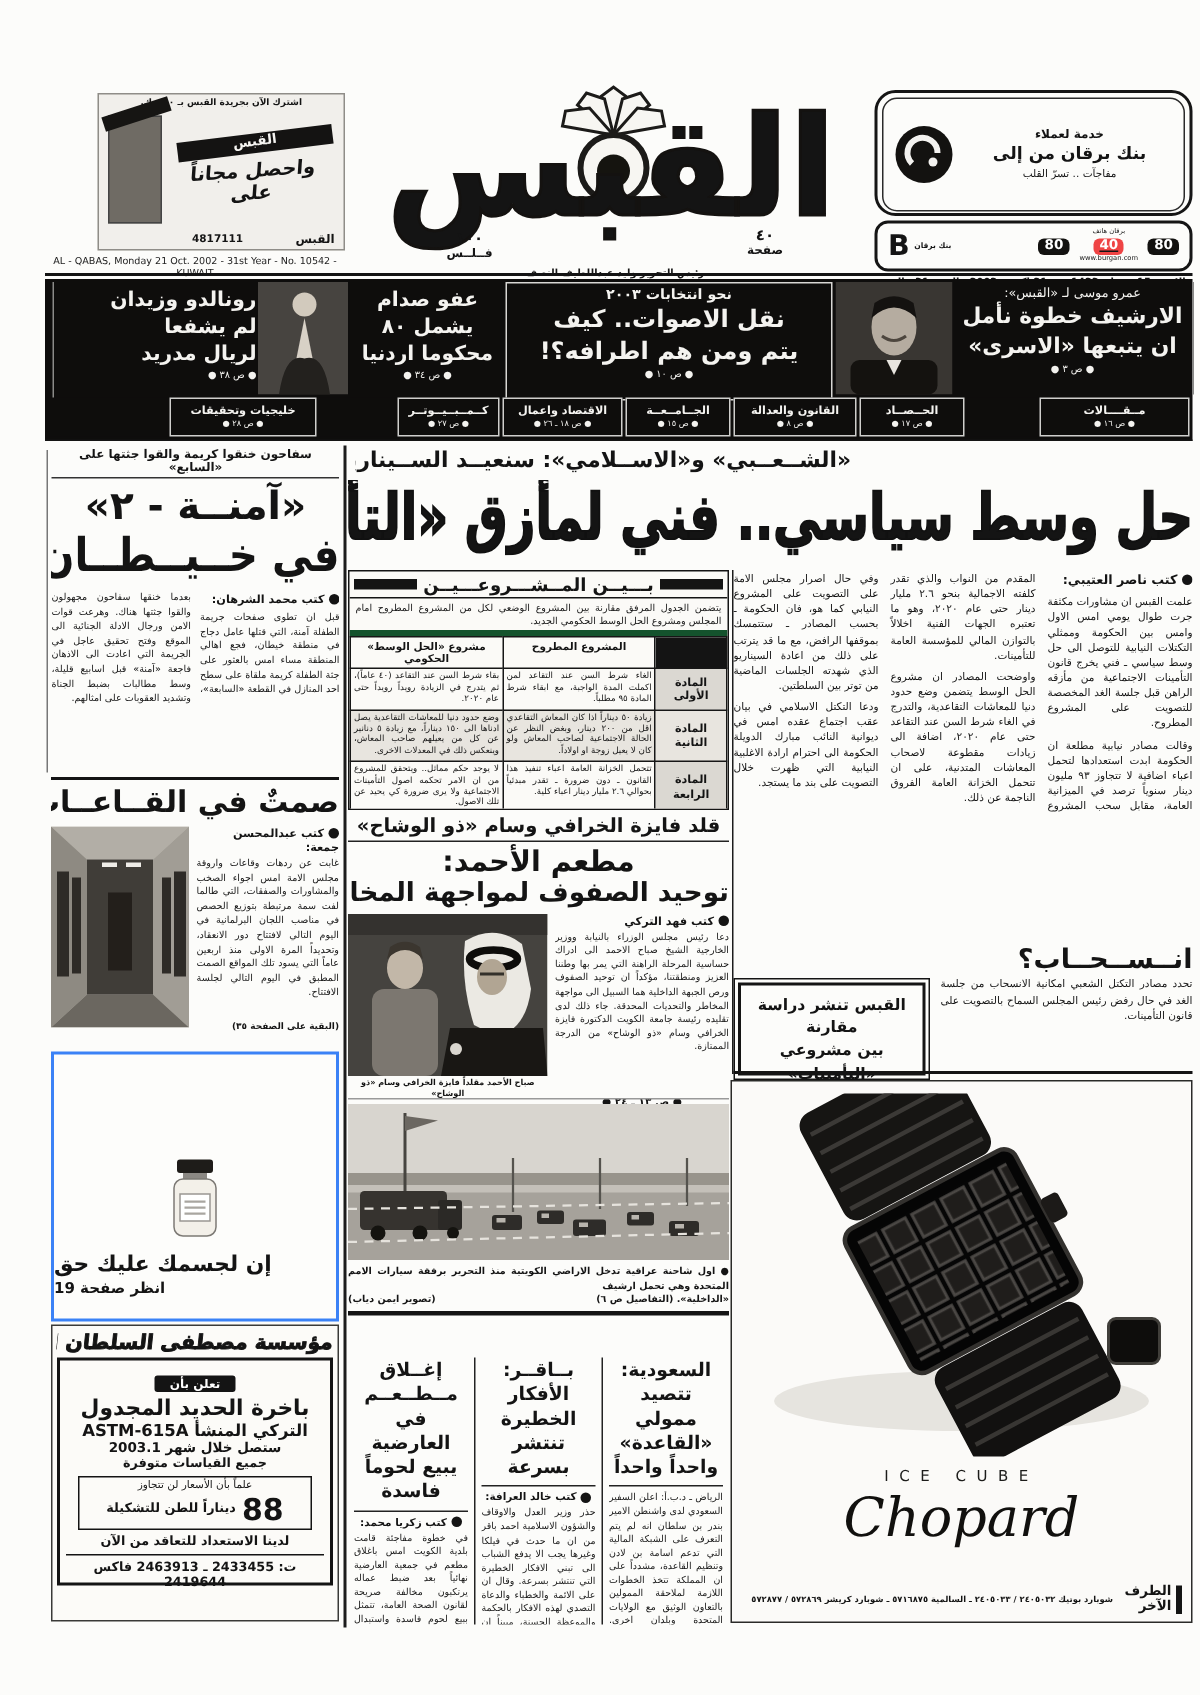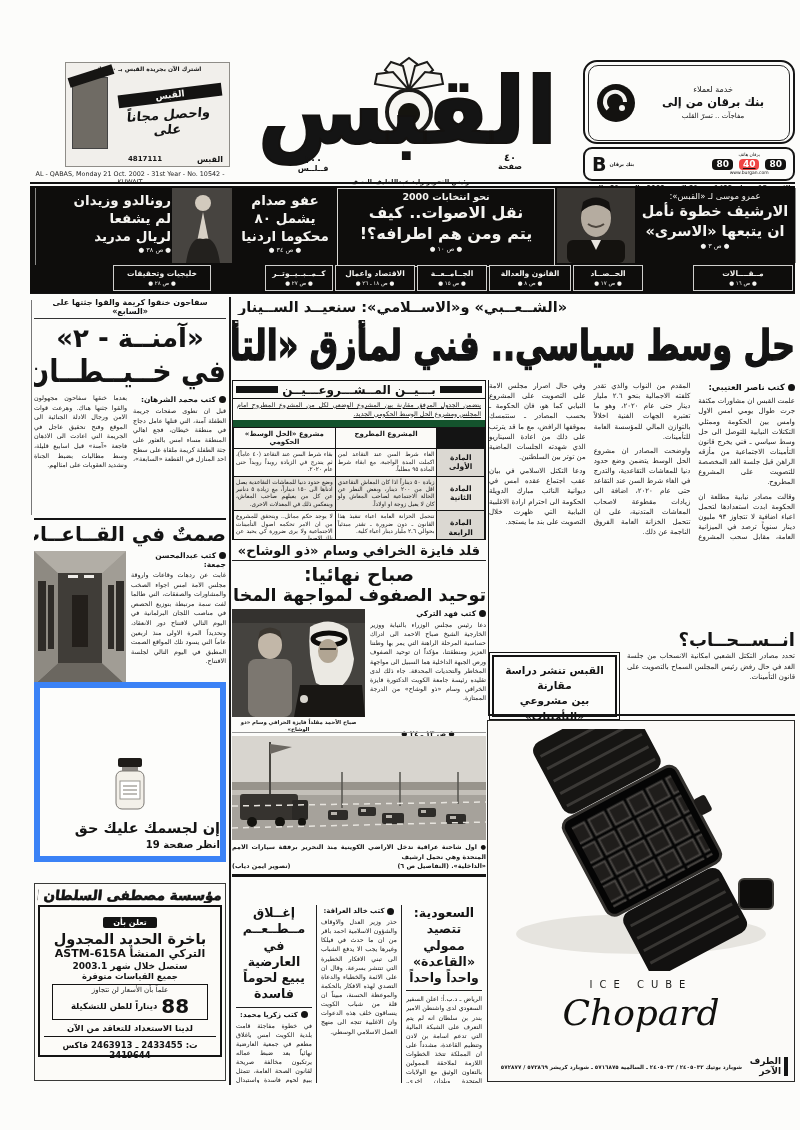--- a/index.html
+++ b/index.html
@@ -74,40 +74,40 @@
       <div style="font-size:8px;font-weight:bold;">صفحة</div>
     </div>
     <div class="abs c" style="left:95px;bottom:-6px;width:160px;font-size:6.5px;font-weight:bold;">رئيس التحرير وليد عبداللطيف النصف</div>
   </div>
 
   <div class="abs" style="left:583px;top:60px;width:212px;">
     <div style="border:2px solid #151515;border-radius:14px;height:74px;padding:3px;">
       <div style="border:1px solid #2a2a2a;border-radius:10px;height:100%;display:flex;align-items:center;
                   direction:rtl;padding:0 6px;gap:6px;">
         <div style="flex:1;text-align:center;line-height:1.25;">
-          <div style="font-size:8px;font-weight:normal;">خدمة لعملاء</div>
+          <div style="font-size:8px;font-weight:bold;">خدمة لعملاء</div>
           <div style="font-size:11.5px;font-weight:bold;">بنك برقان من إلى</div>
           <div style="font-size:7px;margin-top:2px;">مفاجآت .. تسرّ القلب</div>
         </div>
         <svg width="42" height="42" viewBox="0 0 42 42">
           <circle cx="21" cy="21" r="19" fill="#131210"></circle>
           <path d="M13 27 a10 10 0 1 1 17 -7" fill="none" stroke="#f3f2ef" stroke-width="4"></path>
           <circle cx="27" cy="26" r="3" fill="#f3f2ef"></circle>
         </svg>
       </div>
     </div>
     <div style="margin-top:3px;border:2px solid #151515;border-radius:9px;height:30px;display:flex;direction:ltr;
                 align-items:center;justify-content:space-between;padding:0 7px;">
       <div style="display:flex;align-items:center;gap:3px;">
         <div style="font-size:19px;font-weight:bold;line-height:1;">B</div>
         <div style="font-size:5px;font-weight:bold;">بنك برقان</div>
       </div>
       <div style="text-align:center;line-height:1;">
         <div style="font-size:4.5px;">برقان هاتف</div>
-        <div style="display:flex;gap:6px;direction:ltr;margin-top:1px;text-decoration:underline;">
+        <div style="display:flex;gap:16px;direction:ltr;margin-top:1px;text-decoration:underline;">
           <span style="background:#131210;color:#fff;font-size:9px;font-weight:bold;border-radius:4px;padding:1px 4px;">80</span>
           <span style="background:#ef4444;color:#fff;font-size:9px;font-weight:bold;border-radius:4px;padding:1px 4px;">40</span>
           <span style="background:#131210;color:#fff;font-size:9px;font-weight:bold;border-radius:4px;padding:1px 4px;">80</span>
         </div>
         <div style="font-size:4.5px;margin-top:1px;">www.burgan.com</div>
       </div>
     </div>
     <div class="c" style="margin-top:3px;font-size:6.6px;font-weight:bold;">الاثنين 15 شعبان 1423 هـ ـ 21 اكتوبر 2002 ـ السنة 31 ـ العدد 10542 ـ الكويت</div>
   </div>
 
@@ -126,21 +126,21 @@
         <rect width="78" height="75" fill="#393632"></rect>
         <ellipse cx="39" cy="30" rx="15" ry="19" fill="#b5aca0"></ellipse>
         <path d="M24 24 q15 -14 30 0 l-2 -10 q-13 -9 -26 0 z" fill="#141210"></path>
         <path d="M31 36 q8 6 16 0" stroke="#4d463e" stroke-width="2" fill="none"></path>
         <rect x="10" y="52" width="58" height="23" rx="6" fill="#14120f"></rect>
         <polygon points="34,52 39,62 44,52" fill="#e8e5df"></polygon>
       </svg>
     </div>
 
     <div class="abs" style="left:307px;top:2px;width:216px;height:75px;border:1px solid #d8d7d4;text-align:center;line-height:1.3;padding-top:2px;">
-      <div style="font-size:9.5px;font-weight:bold;">نحو انتخابات 2000</div>
+      <div style="font-size:9.5px;font-weight:bold;">نحو انتخابات ٢٠٠٣</div>
       <div style="font-size:16px;font-weight:bold;">نقل الاصوات.. كيف</div>
       <div style="font-size:16px;font-weight:bold;">يتم ومن هم اطرافه؟!</div>
       <div style="font-size:6.5px;">● ص ١٠ ●</div>
     </div>
 
     <div class="abs" style="left:205px;top:2px;width:100px;height:75px;text-align:center;line-height:1.35;padding-top:3px;">
       <div style="font-size:13.5px;font-weight:bold;">عفو صدام</div>
       <div style="font-size:13.5px;font-weight:bold;">يشمل ٨٠</div>
       <div style="font-size:13.5px;font-weight:bold;">محكوما اردنيا</div>
       <div style="font-size:6.5px;">● ص ٣٤ ●</div>
@@ -225,21 +225,21 @@
     </div>
   </div>
   <div class="abs hrule" style="left:489px;top:714px;width:306px;height:2px;"></div>
 
   <div class="abs" style="left:232px;top:380px;width:254px;height:160px;border:1px solid #141414;box-sizing:border-box;overflow:hidden;background:#fbfaf7;">
     <div style="display:flex;align-items:center;gap:4px;height:17px;padding:0 3px;border-bottom:1px solid #141414;">
       <div style="flex:1;height:7px;background:#141414;"></div>
       <div style="font-size:12px;font-weight:bold;white-space:nowrap;">بـــيــن المــشـــروعـــيــن</div>
       <div style="flex:1;height:7px;background:#141414;"></div>
     </div>
-    <div class="j" style="font-size:6.4px;line-height:1.35;padding:2px 4px;border-bottom:7px solid #14532d;text-decoration:underline;">يتضمن الجدول المرفق مقارنة بين المشروع الوضعي لكل من المشروع المطروح امام المجلس ومشروع الحل الوسط الحكومي الجديد.</div>
+    <div class="j" style="font-size:6.4px;line-height:1.35;padding:2px 4px;border-bottom:4px solid #14532d;">يتضمن الجدول المرفق مقارنة بين المشروع الوضعي لكل من المشروع المطروح امام المجلس ومشروع الحل الوسط الحكومي الجديد.</div>
     <table class="tbl">
       <tbody>
           <tr>
         <td class="corner"></td>
         <th style="width:102px;">المشروع المطروح</th>
         <th style="width:102px;">مشروع «الحل الوسط» الحكومي</th>
       </tr>
       <tr>
         <td class="lab">المادة الأولى</td>
         <td>الغاء شرط السن عند التقاعد لمن اكملت المدة الواجبة، مع ابقاء شرط المادة ٩٥ مطلباً.</td>
@@ -254,21 +254,21 @@
         <td class="lab">المادة الرابعة</td>
         <td>تتحمل الخزانة العامة اعباء تنفيذ هذا القانون ـ دون ضرورة ـ تقدر مبدئياً بحوالي ٢.٦ مليار دينار اعباء كلية.</td>
         <td>لا يوجد حكم مماثل.. ويتحقق للمشروع من ان الامر تحكمه اصول التأمينات الاجتماعية ولا يرى ضرورة كي يحيد عن تلك الاصول.</td>
       </tr>
     </tbody>
       </table>
   </div>
 
   <div class="abs" style="left:232px;top:543px;width:254px;height:212px;overflow:hidden;">
     <div class="c" style="font-size:13px;font-weight:bold;border-bottom:1px solid #222;padding-bottom:2px;">قلد فايزة الخرافي وسام «ذو الوشاح»</div>
-    <div class="c" style="font-size:19px;font-weight:bold;margin-top:2px;">صباح نهائيا:</div>
+    <div class="c" style="font-size:19px;font-weight:bold;margin-top:2px;">مطعم الأحمد:</div>
     <div class="c nw" style="font-size:17.5px;font-weight:bold;margin-bottom:4px;">توحيد الصفوف لمواجهة المخاطر</div>
     <div style="display:flex;direction:rtl;gap:5px;">
       <div style="width:116px;">
         <div class="by" style="font-size:7.5px;margin-bottom:2px;">
           <span class="byicon"></span><span>كتب فهد التركي</span>
         </div>
         <div class="j" style="font-size:6.3px;line-height:1.45;height:108px;overflow:hidden;">دعا رئيس مجلس الوزراء بالنيابة ووزير الخارجية الشيخ صباح الاحمد الى ادراك حساسية المرحلة الراهنة التي يمر بها وطننا العزيز ومنطقتنا، مؤكداً ان توحيد الصفوف ورص الجبهة الداخلية هما السبيل الى مواجهة المخاطر والتحديات المحدقة. جاء ذلك لدى تقليده رئيسة جامعة الكويت الدكتورة فايزة الخرافي وسام «ذو الوشاح» من الدرجة الممتازة.</div>
         <div class="c" style="font-size:7px;font-weight:bold;margin-top:2px;">● ص ١٣ ـ ٢٤ ●</div>
       </div>
       <div style="flex:1;">
@@ -335,20 +335,21 @@
     <div class="hrule" style="height:3px;margin-top:4px;"></div>
   </div>
 
   <div class="abs" style="left:232px;top:905px;width:254px;height:178px;display:flex;direction:rtl;">
     <div class="bcol" style="border-left:1px solid #222;">
       <div class="hd">السعودية: تتصيد ممولي «القاعدة» واحداً واحداً</div>
       <div class="bd" style="height:132px;overflow:hidden;">الرياض ـ د.ب.أ: اعلن السفير السعودي لدى واشنطن الامير بندر بن سلطان انه لم يتم التعرف على الشبكة المالية التي تدعم اسامة بن لادن وتنظيم القاعدة، مشدداً على ان المملكة تتخذ الخطوات اللازمة لملاحقة الممولين بالتعاون الوثيق مع الولايات المتحدة وبلدان اخرى. واضاف في بيان صحافي اوردته امس صحيفة «الرياض»: اننا نتعقبهم واحداً واحداً. واوضح ان المملكة ساهمت في التجميد على شبكة من شركات ومنظمات استخدمها ابن لادن.</div>
 
     </div>
     <div class="bcol" style="border-left:1px solid #222;">
+      <div class="hd">بــاقــر: الأفكار الخطيرة تنتشر بسرعة</div>
       <div class="bl">
         <span class="byicon"></span><span>كتب خالد العرافة:</span>
       </div>
       <div class="bd" style="height:128px;overflow:hidden;">حذر وزير العدل والاوقاف والشؤون الاسلامية احمد باقر من ان ما حدث في فيلكا وغيرها يجب الا يدفع الشباب الى تبني الافكار الخطيرة التي تنتشر بسرعة. وقال ان على الائمة والخطباء والدعاة التصدي لهذه الافكار بالحكمة والموعظة الحسنة، مبيناً ان قلة من شباب الكويت ينساقون خلف هذه الدعوات وان الاغلبية تتجه الى منهج العمل الاسلامي الوسطي.</div>
     </div>
     <div class="bcol">
       <div class="hd">إغــلاق مــطــعــم في العارضية يبيع لحوماً فاسدة</div>
       <div class="bl">
         <span class="byicon"></span><span>كتب زكريا محمد:</span>
       </div>
@@ -395,21 +396,21 @@
             <rect x="82" y="30" width="8" height="70"></rect>
         </g>
         <g fill="#efede8">
             <rect x="34" y="24" width="10" height="3"></rect>
             <rect x="50" y="24" width="10" height="3"></rect>
           </g>
       </svg>
     </div>
   </div>
 
-  <div class="abs" style="left:34px;top:682px;width:192px;height:180px;background:#fdfdfb;border:6px solid #3b82f6;text-align:right;box-sizing:border-box;">
+  <div class="abs" style="left:34px;top:701px;width:192px;height:180px;background:#fdfdfb;border:2px solid #3b82f6;text-align:left;box-sizing:border-box;">
     <svg width="40" height="56" viewBox="0 0 40 56" style="margin:68px auto 0;">
       <rect x="8" y="2" width="24" height="9" rx="2" fill="#1e1c19"></rect>
       <rect x="12" y="11" width="16" height="4" fill="#8b8883"></rect>
       <rect x="6" y="15" width="28" height="38" rx="6" fill="#f3f0e9" stroke="#7c7974"></rect>
       <rect x="10" y="25" width="20" height="18" fill="#ffffff" stroke="#9a9792"></rect>
       <g stroke="#a9a6a0" stroke-width="1.5">
           <line x1="13" y1="30" x2="27" y2="30"></line>
           <line x1="13" y1="34" x2="27" y2="34"></line>
           <line x1="13" y1="38" x2="27" y2="38"></line>
         </g>

